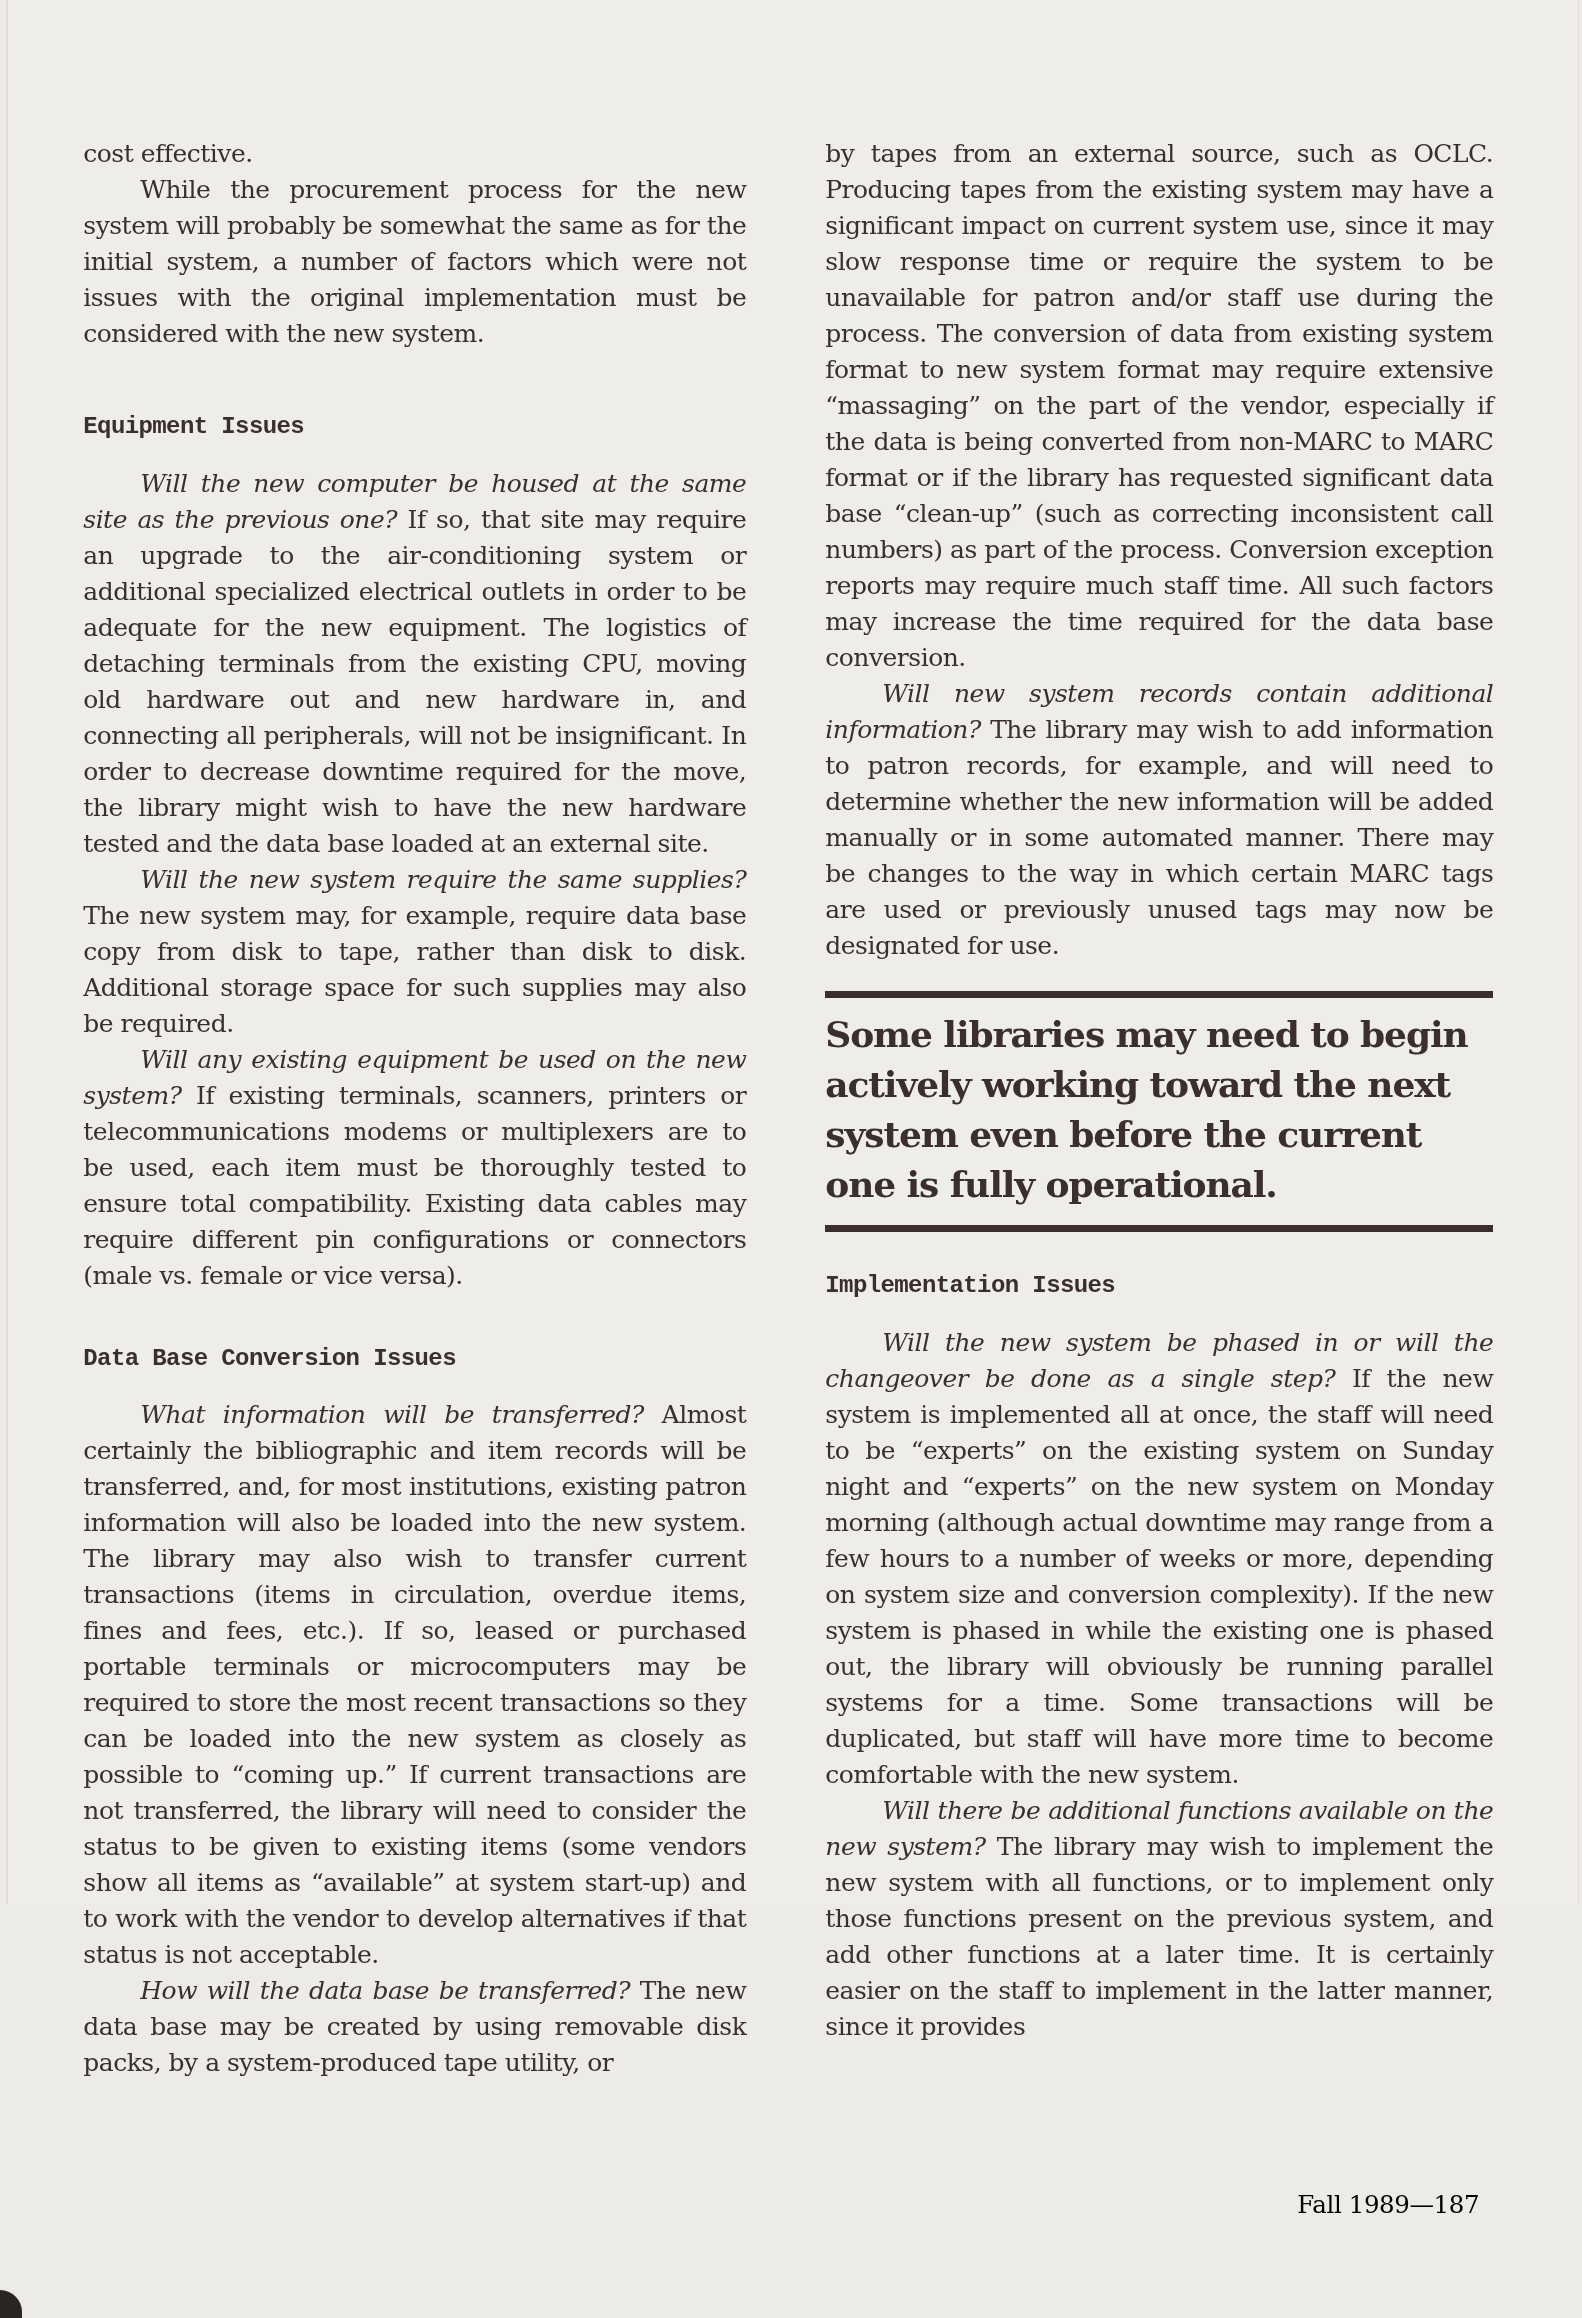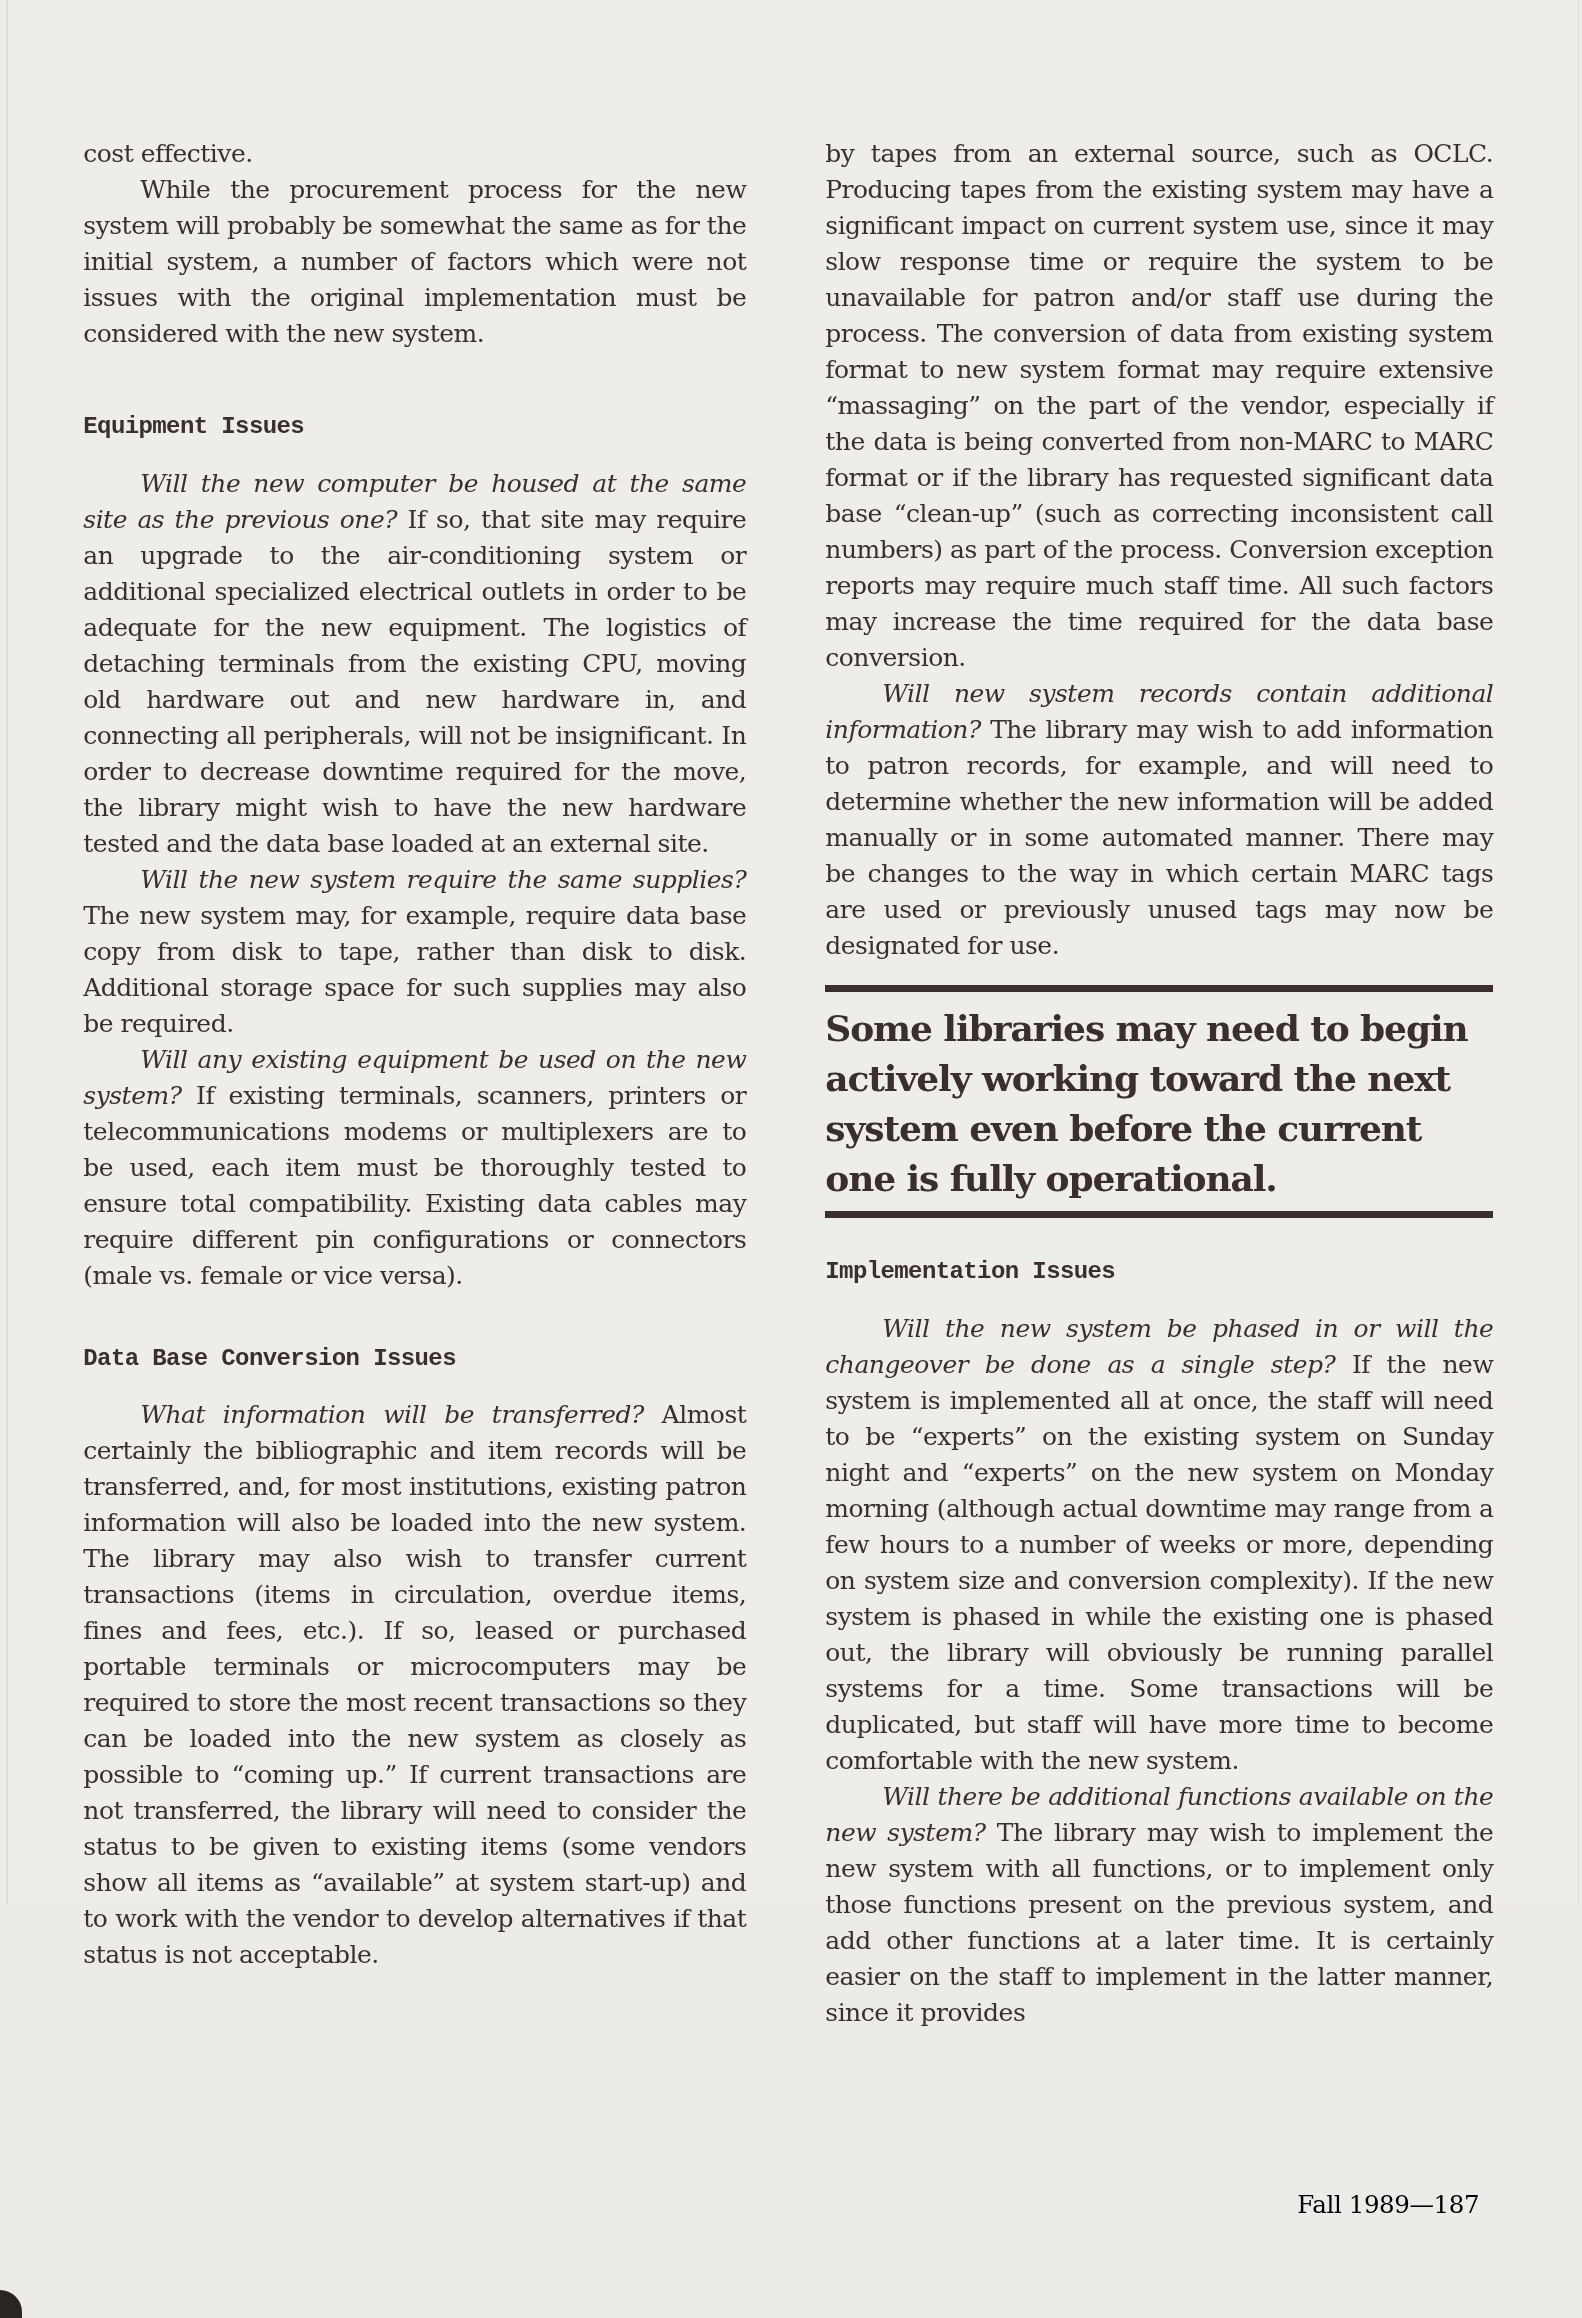--- a/index.html
+++ b/index.html
@@ -51,24 +51,24 @@
       font-weight: bold;
       font-size: 24px;
       letter-spacing: -0.6px;
       margin: 0;
       line-height: 36px;
     }
     .gap-before-heading { height: 57px; }
     .gap-after-heading { height: 20.6px; }
 
     .pullquote {
-      margin-top: 21px;
+      margin-top: 27px;
       border-top: 7.1px solid #3a2f2c;
       border-bottom: 7.1px solid #3a2f2c;
-      padding: 11px 0 8px 0;
+      padding: 11px 0 16px 0;
     }
     .pullquote-text {
       font-family: "DejaVu Serif", "Liberation Serif", serif;
       font-weight: bold;
       font-size: 36px;
       line-height: 50px;
       letter-spacing: -1.1px;
       color: #3a2f2c;
     }
 
@@ -118,20 +118,23 @@
       <span class="lead">Will any existing equipment be used on the new system?</span><span> If existing terminals, scanners, prin­ters or telecommunications modems or multi­plexers are to be used, each item must be thoroughly tested to ensure total compatibility. Existing data cables may require different pin configurations or connectors (male vs. female or vice versa).</span>
     </p>
 
     <div class="gap-before-heading" style="height:47px"></div>
     <h3>Data Base Conversion Issues</h3>
     <div class="gap-after-heading"></div>
 
     <p>
       <span class="lead">What information will be transferred?</span><span> Al­most certainly the bibliographic and item records will be transferred, and, for most institutions, existing patron information will also be loaded into the new system. The library may also wish to transfer current transactions (items in circula­tion, overdue items, fines and fees, etc.). If so, leased or purchased portable terminals or micro­computers may be required to store the most recent transactions so they can be loaded into the new system as closely as possible to “coming up.” If current transactions are not transferred, the library will need to consider the status to be given to existing items (some vendors show all items as “available” at system start-up) and to work with the vendor to develop alternatives if that status is not acceptable.</span>
     </p>
+    <p>
+      <span class="lead">How will the data base be transferred?</span><span> The new data base may be created by using removable disk packs, by a system-produced tape utility, or</span>
+    </p>
   </div>
 
   <div class="col col-right">
     <p class="noindent">
       <span>by tapes from an external source, such as OCLC. Producing tapes from the existing system may have a significant impact on current system use, since it may slow response time or require the system to be unavailable for patron and/or staff use during the process. The conversion of data from existing system format to new system for­mat may require extensive “massaging” on the part of the vendor, especially if the data is being converted from non-MARC to MARC format or if the library has requested significant data base “clean-up” (such as correcting inconsistent call numbers) as part of the process. Conversion exception reports may require much staff time. All such factors may increase the time required for the data base conversion.</span>
     </p>
     <p>
       <span class="lead">Will new system records contain additional information?</span><span> The library may wish to add infor­mation to patron records, for example, and will need to determine whether the new information will be added manually or in some automated manner. There may be changes to the way in which certain MARC tags are used or previously unused tags may now be designated for use.</span>
     </p>
 

